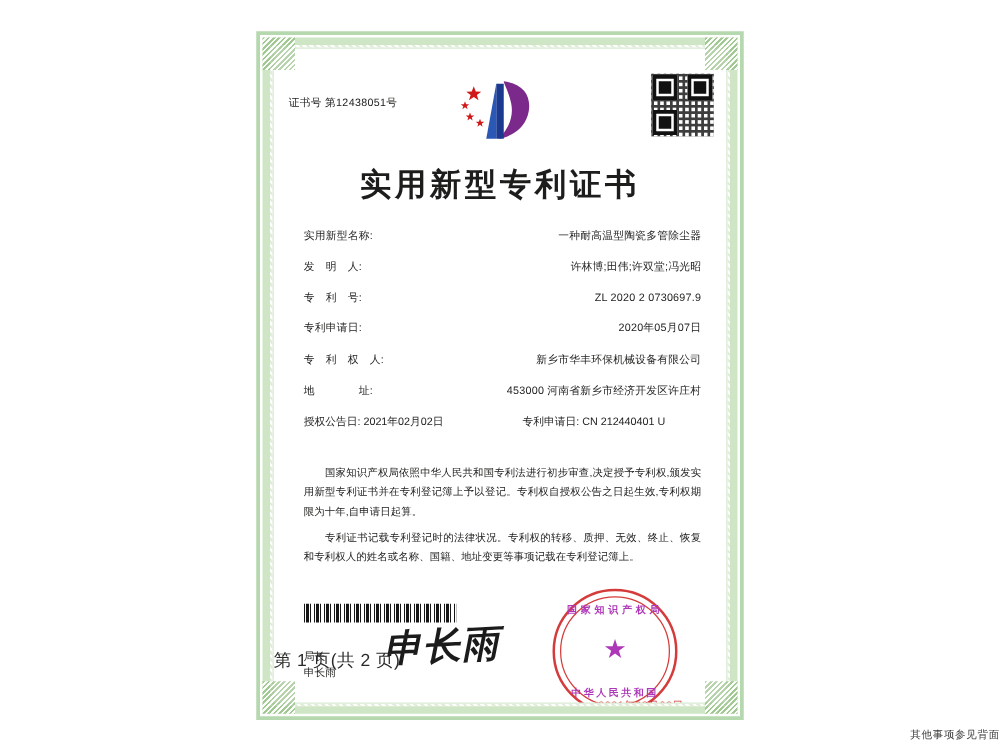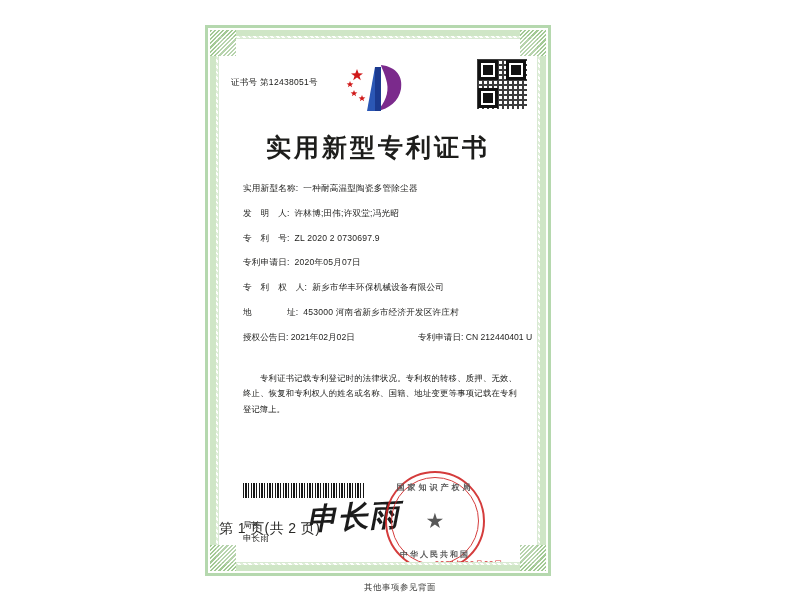--- a/index.html
+++ b/index.html
@@ -17,21 +17,21 @@
     width: 800px;
     height: 600px;
     background: #ffffff;
   }
 
   
   .cert {
     position: absolute;
     left: 205px;
     top: 25px;
-    width: 346px;
+    width: 390px;
     height: 551px;
     background: #fefffc;
     box-sizing: border-box;
     border-radius: 31px;
   }
 
   
   .cert-border-outer {
     position: absolute;
     inset: 0;
@@ -158,20 +158,21 @@
     top: 144px;
   }
   .field {
     display: flex;
     align-items: baseline;
     font-size: 8.6px;
     color: #1e1e1c;
     margin-bottom: 14.5px;
     line-height: 1.2;
     white-space: nowrap;
+    text-align: right;
   }
   .field .lbl {
     flex: 0 0 auto;
     letter-spacing: 0.2px;
   }
   .field .val {
     flex: 1 1 auto;
     padding-left: 5px;
     letter-spacing: 0.2px;
     overflow: hidden;
@@ -239,27 +240,27 @@
     font-weight: bold;
     font-style: italic;
     color: #1b1b1b;
     letter-spacing: 1px;
     transform: rotate(-3deg);
   }
 
   
   .seal {
     position: absolute;
-    right: 52px;
+    right: 39px;
     top: 432px;
     width: 96px;
     height: 96px;
     border-radius: 50%;
     border: 2.6px solid #cf2222;
-    color: #404040;
+    color: #a21caf;
     opacity: 0.88;
   }
   .seal .ring {
     position: absolute;
     inset: 4px;
     border-radius: 50%;
     border: 1px solid #cf2222;
   }
   .seal .star {
     position: absolute;
@@ -299,21 +300,21 @@
     text-align: left;
     font-size: 14px;
     color: #2a2a28;
     letter-spacing: 0.4px;
   }
   .outside-note {
     position: absolute;
     left: 0;
     right: 0;
     top: 582px;
-    text-align: center;
+    text-align: right;
     font-size: 8.4px;
     color: #3a3a38;
     letter-spacing: 0.6px;
   }
 </style>
 </head>
 <body>
 
 <div id="page">
 
@@ -397,20 +398,21 @@
           </div>
           <div class="cell-b">
             <span>专利申请日:</span>
             <span>CN 212440401 U</span>
           </div>
         </div>
 
       </div>
 
       <div class="paras">
+        <div class="para">国家知识产权局依照中华人民共和国专利法进行初步审查,决定授予专利权,颁发实用新型专利证书并在专利登记簿上予以登记。专利权自授权公告之日起生效,专利权期限为十年,自申请日起算。</div>
         <div class="para">专利证书记载专利登记时的法律状况。专利权的转移、质押、无效、终止、恢复和专利权人的姓名或名称、国籍、地址变更等事项记载在专利登记簿上。</div>
       </div>
 
       <div class="barcode"></div>
 
       <div class="sig-label">
         <div>局长</div>
         <div>申长雨</div>
       </div>
 

